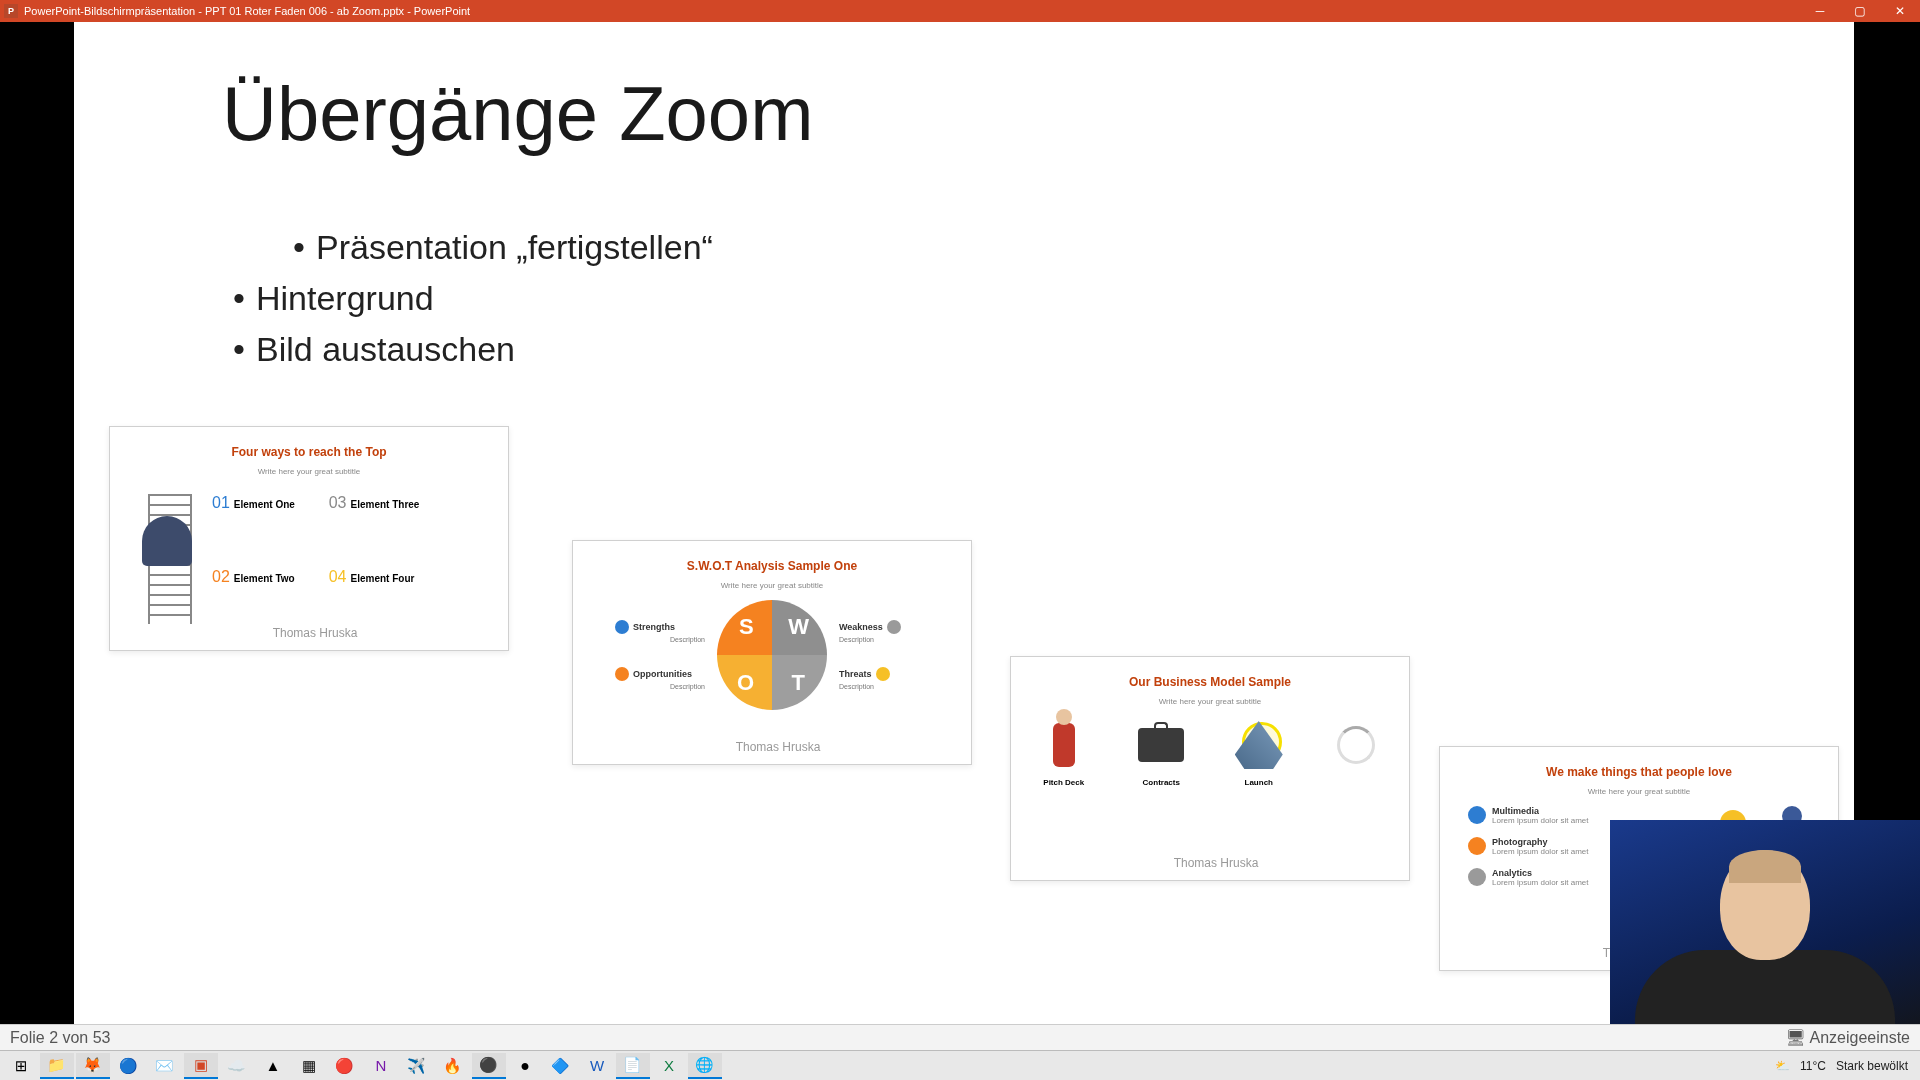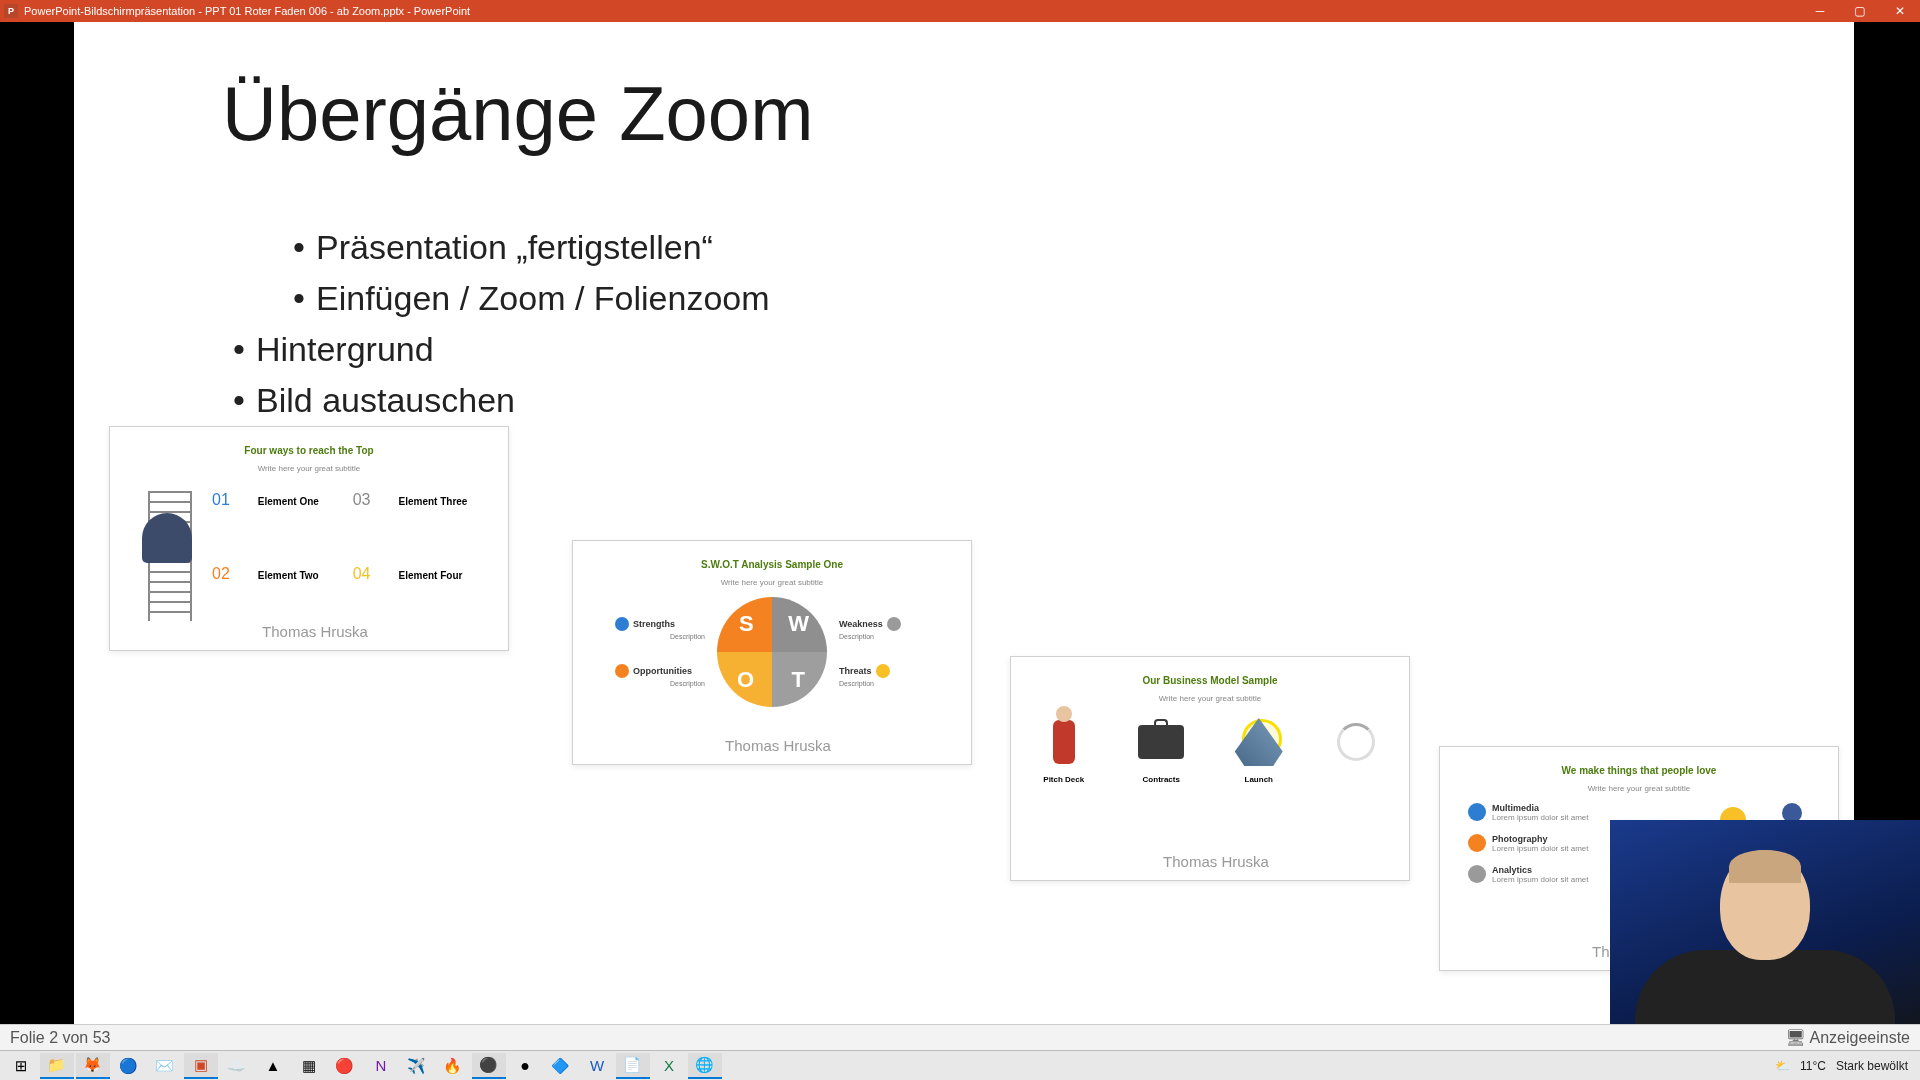--- a/index.html
+++ b/index.html
@@ -99,59 +99,59 @@
     
     .thumb {
       position: absolute;
       background: #fff;
       border: 1px solid #d0d0d0;
       box-shadow: 0 2px 6px rgba(0,0,0,0.08);
       padding: 18px;
     }
     .thumb-title {
       text-align: center;
-      font-size: 10px;
+      font-size: 12px;
       font-weight: bold;
-      color: #4d7c0f;
+      color: #c2410c;
       margin-bottom: 4px;
     }
     .thumb-sub {
       text-align: center;
       font-size: 8px;
       color: #888;
       margin-bottom: 10px;
       margin-top: 8px;
     }
     .thumb-footer {
       position: absolute;
       bottom: 10px;
       left: 12px; right: 0;
       text-align: center;
-      font-size: 15px;
+      font-size: 12px;
       color: #999;
     }
     
     
     .t1 { left: 35px; top: 404px; width: 400px; height: 225px; }
     .t1 .content { display: flex; gap: 20px; margin-top: 18px; padding-left: 20px; }
     .ladder {
       width: 44px; height: 130px;
       background: repeating-linear-gradient(0deg, transparent 0 8px, #888 8px 10px);
       border-left: 2px solid #888; border-right: 2px solid #888;
       position: relative;
     }
     .climber {
       position: absolute; top: 22px; left: -6px;
       width: 50px; height: 50px;
       background: #3d4b6b;
       border-radius: 50% 50% 10% 10%;
     }
     .elements { display: grid; grid-template-columns: 1fr 1fr; gap: 18px 26px; font-size: 10px; }
     .el-num { font-weight: normal; font-size: 16px; margin-right: 4px; }
-    .el-label { font-weight: bold; font-size: 10px; margin-left: 24px; }
+    .el-label { font-weight: bold; font-size: 10px; }
     .c-blue { color: #2d7dd2; }
     .c-orange { color: #f58220; }
     .c-gray { color: #8a8a8a; }
     .c-yellow { color: #f6c026; }
     
     
     .t2 { left: 498px; top: 518px; width: 400px; height: 225px; }
     .swot-body { display: flex; align-items: center; justify-content: center; gap: 12px; margin-top: 6px; }
     .swot-side { width: 90px; font-size: 7px; color: #777; }
     .swot-side .h { font-weight: bold; font-size: 9px; color: #333; margin-bottom: 2px; display:flex; gap:4px; align-items:center;}
@@ -282,21 +282,20 @@
   </div>
 </div>
 
 <div class="stage">
   <div class="slide">
     <div class="slide-title">Übergänge Zoom</div>
 
     <div class="bullets">
       <ul>
         <li class="sub">Präsentation „fertigstellen“</li>
-        <li class="sub">Einfügen / Zoom / Folienzoom</li>
         <li>Hintergrund</li>
         <li>Bild austauschen</li>
       </ul>
     </div>
 
     <div class="thumb t1">
       <div class="thumb-title">Four ways to reach the Top</div>
       <div class="thumb-sub">Write here your great subtitle</div>
       <div class="content">
         <div style="position:relative">

